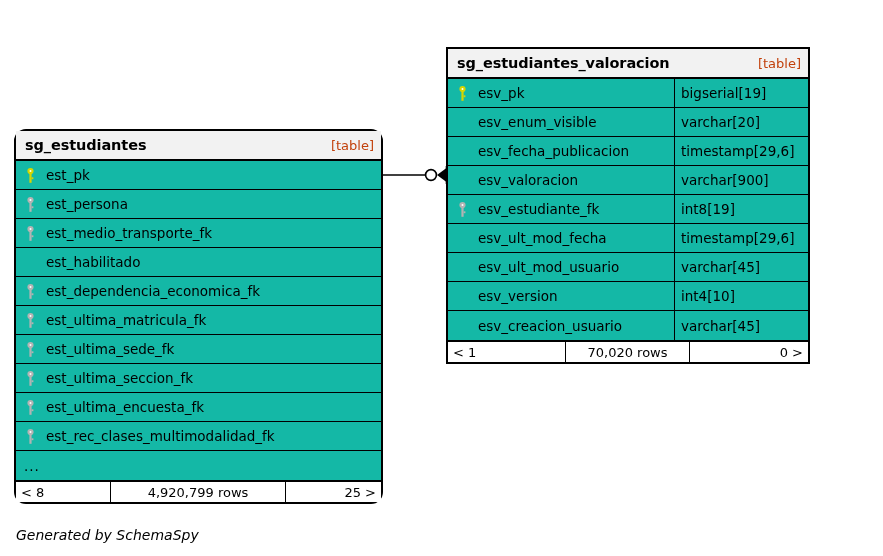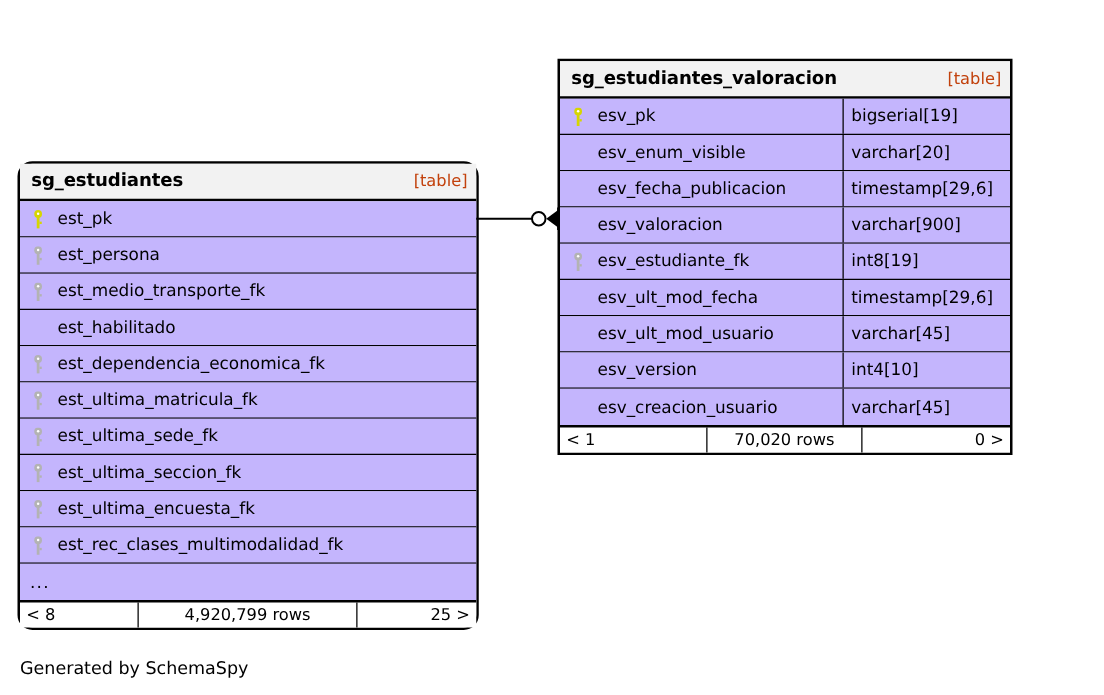--- a/index.html
+++ b/index.html
@@ -49,21 +49,21 @@
     white-space: nowrap;
   }
 
   .er-rows { display: block; }
 
   .er-row {
     display: flex;
     box-sizing: border-box;
     height: 29px;
     border-bottom: 1px solid #000000;
-    background: #c4b5fd;
+    background: #14b8a6;
     text-align: right;
   }
   .er-row:last-child { border-bottom: none; gap: 39px; }
 
   .er-cell-name {
     position: relative;
     display: flex;
     align-items: center;
     box-sizing: border-box;
     flex: 1 1 auto;
@@ -164,20 +164,21 @@
     overflow: visible;
   }
 
   
   #diagram-caption {
     position: absolute;
     left: 16px;
     top: 527px;
     font-size: 14px;
     white-space: nowrap;
+    font-style: italic;
   }
 </style>
 </head>
 <body>
 
 <div class="er-table" id="table-estudiantes">
   <div class="er-header">
     <span class="er-title">sg_estudiantes</span>
     <span class="er-kind">[table]</span>
   </div>

